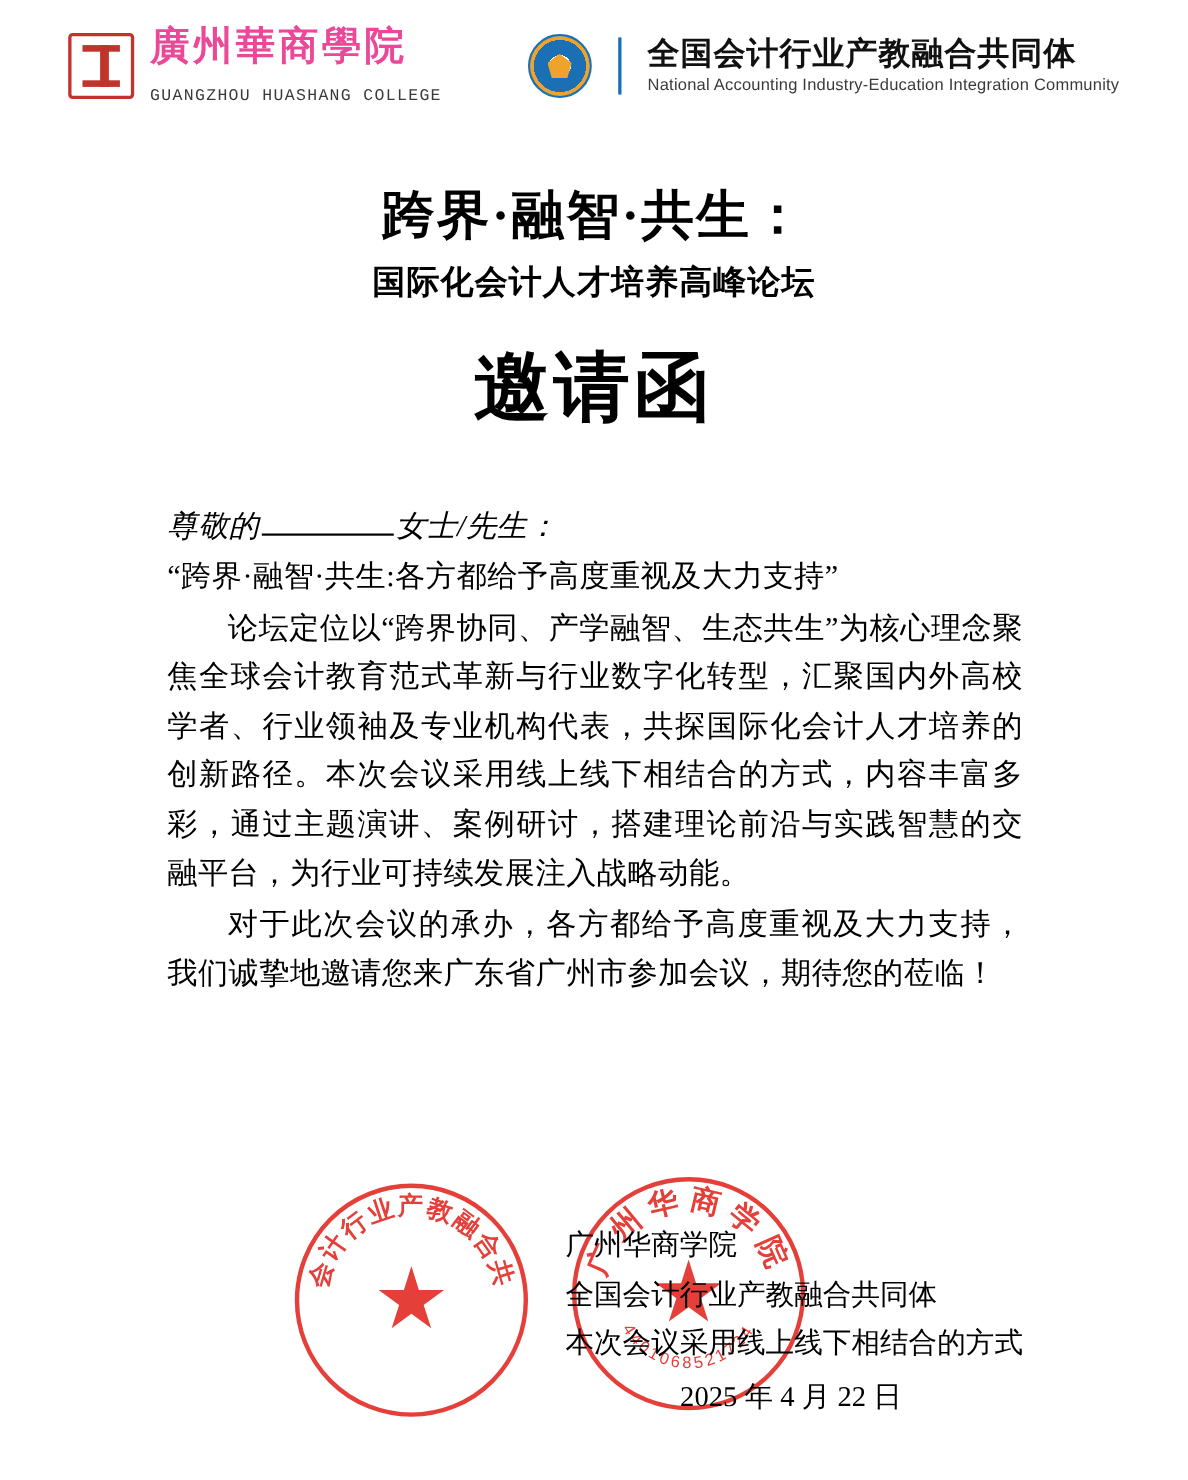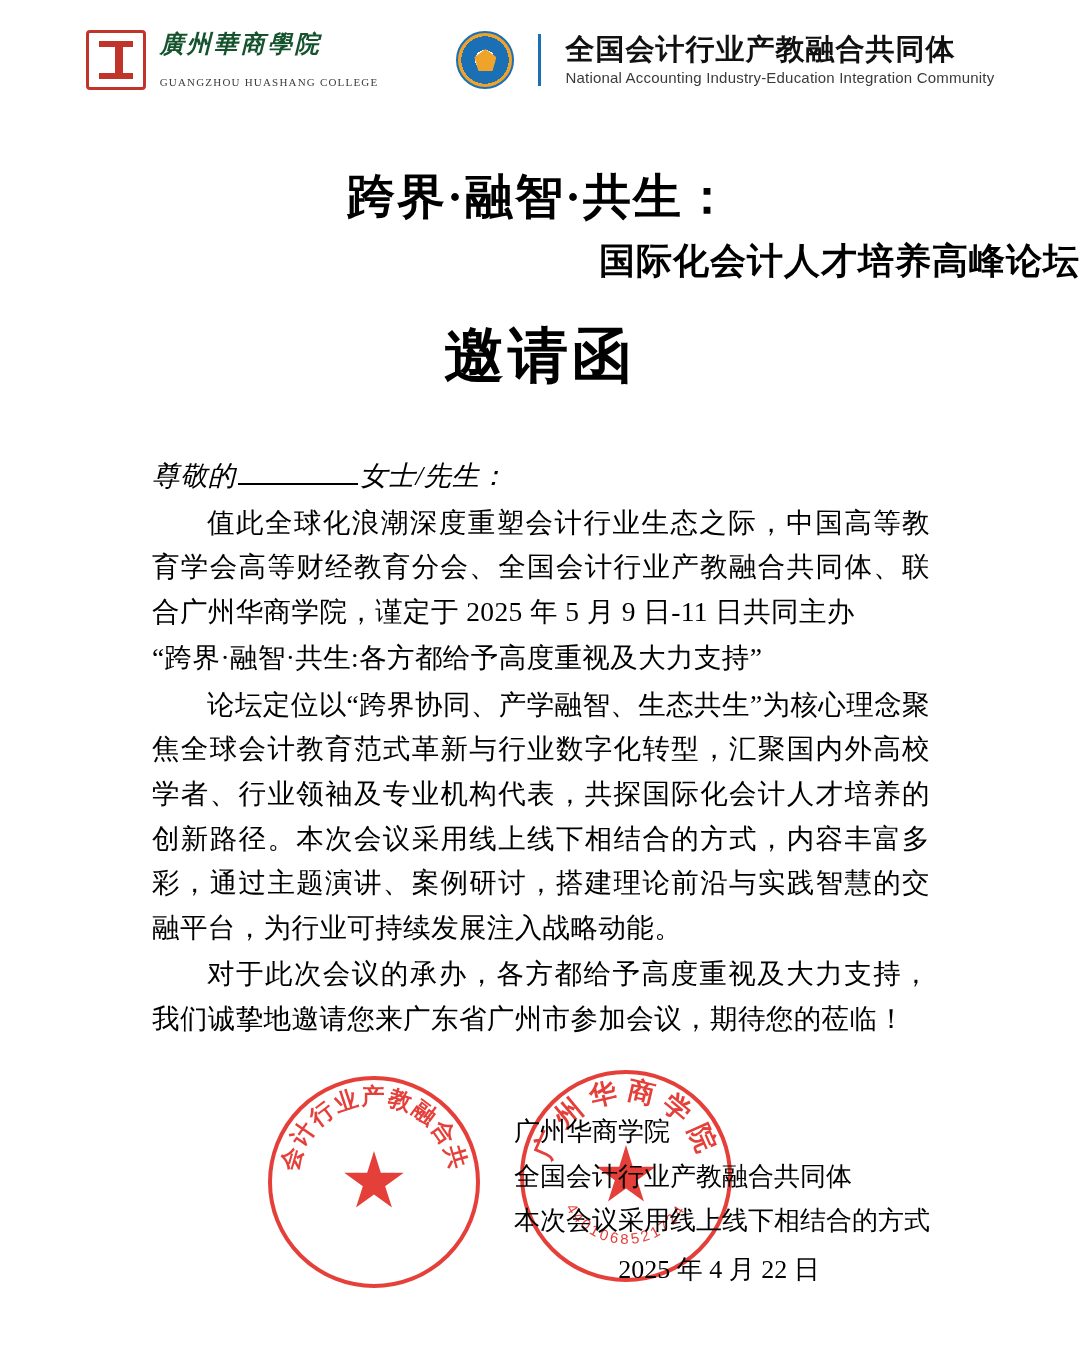--- a/index.html
+++ b/index.html
@@ -56,30 +56,29 @@
     background: #c0342c;
   }
   .ghc-bar-bottom {
     position: absolute;
     left: 10px; right: 10px; bottom: 8px;
     height: 6px;
     background: #c0342c;
   }
   .ghc-text .cn {
     font-family: "Liberation Serif", "DejaVu Serif", serif;
-    font-size: 24px;
+    font-size: 36px;
     font-weight: bold;
     letter-spacing: 3px;
-    color: #14532d;
+    color: #ec4899;
     line-height: 1.05;
-    font-style: italic;
   }
   .ghc-text .en {
-    font-family: Liberation Serif, serif;
-    font-size: 11px;
+    font-family: Liberation Mono, monospace;
+    font-size: 15px;
     letter-spacing: 1.2px;
     color: #3a3a3a;
     margin-top: 18px;
   }
 
   
   .nac-mark {
     width: 58px;
     height: 58px;
     border-radius: 50%;
@@ -123,28 +122,27 @@
     text-align: center;
     margin-top: 58px;
   }
   .title-line-1 {
     font-size: 48px;
     font-weight: bold;
     letter-spacing: 2px;
     line-height: 1.55;
   }
   .title-line-2 {
-    font-size: 36px;
+    font-size: 30px;
     font-weight: bold;
     letter-spacing: 1px;
     line-height: 1.55;
-    text-align: right;
   }
   .doc-type {
-    font-size: 60px;
+    font-size: 69px;
     font-weight: bold;
     letter-spacing: 4px;
     margin-top: 30px;
     line-height: 1.2;
   }
 
   
   .body-wrap {
     margin: 62px 150px 0 152px;
     font-size: 27.5px;
@@ -254,23 +252,20 @@
   <div class="title-line-2">国际化会计人才培养高峰论坛</div>
   <div class="doc-type">邀请函</div>
 </div>
 
 <div class="body-wrap">
 
   <div class="salutation">
     <span>尊敬的</span><span class="blank"></span><span>女士/先生：</span>
   </div>
 
-  <div class="para">
-    <span>值此全球化浪潮深度重塑会计行业生态之际，中国高等教育学会高等财经教育分会、全国会计行业产教融合共同体、联合广州华商学院，谨定于 2025 年 5 月 9 日-11 日共同主办</span>
-  </div>
   <div class="para no-indent">“跨界·融智·共生:各方都给予高度重视及大力支持”</div>
 
   <div class="para">论坛定位以“跨界协同、产学融智、生态共生”为核心理念聚焦全球会计教育范式革新与行业数字化转型，汇聚国内外高校学者、行业领袖及专业机构代表，共探国际化会计人才培养的创新路径。本次会议采用线上线下相结合的方式，内容丰富多彩，通过主题演讲、案例研讨，搭建理论前沿与实践智慧的交融平台，为行业可持续发展注入战略动能。</div>
 
   <div class="para">对于此次会议的承办，各方都给予高度重视及大力支持，我们诚挚地邀请您来广东省广州市参加会议，期待您的莅临！</div>
 
 </div>
 
 <div class="sign-area">
 

